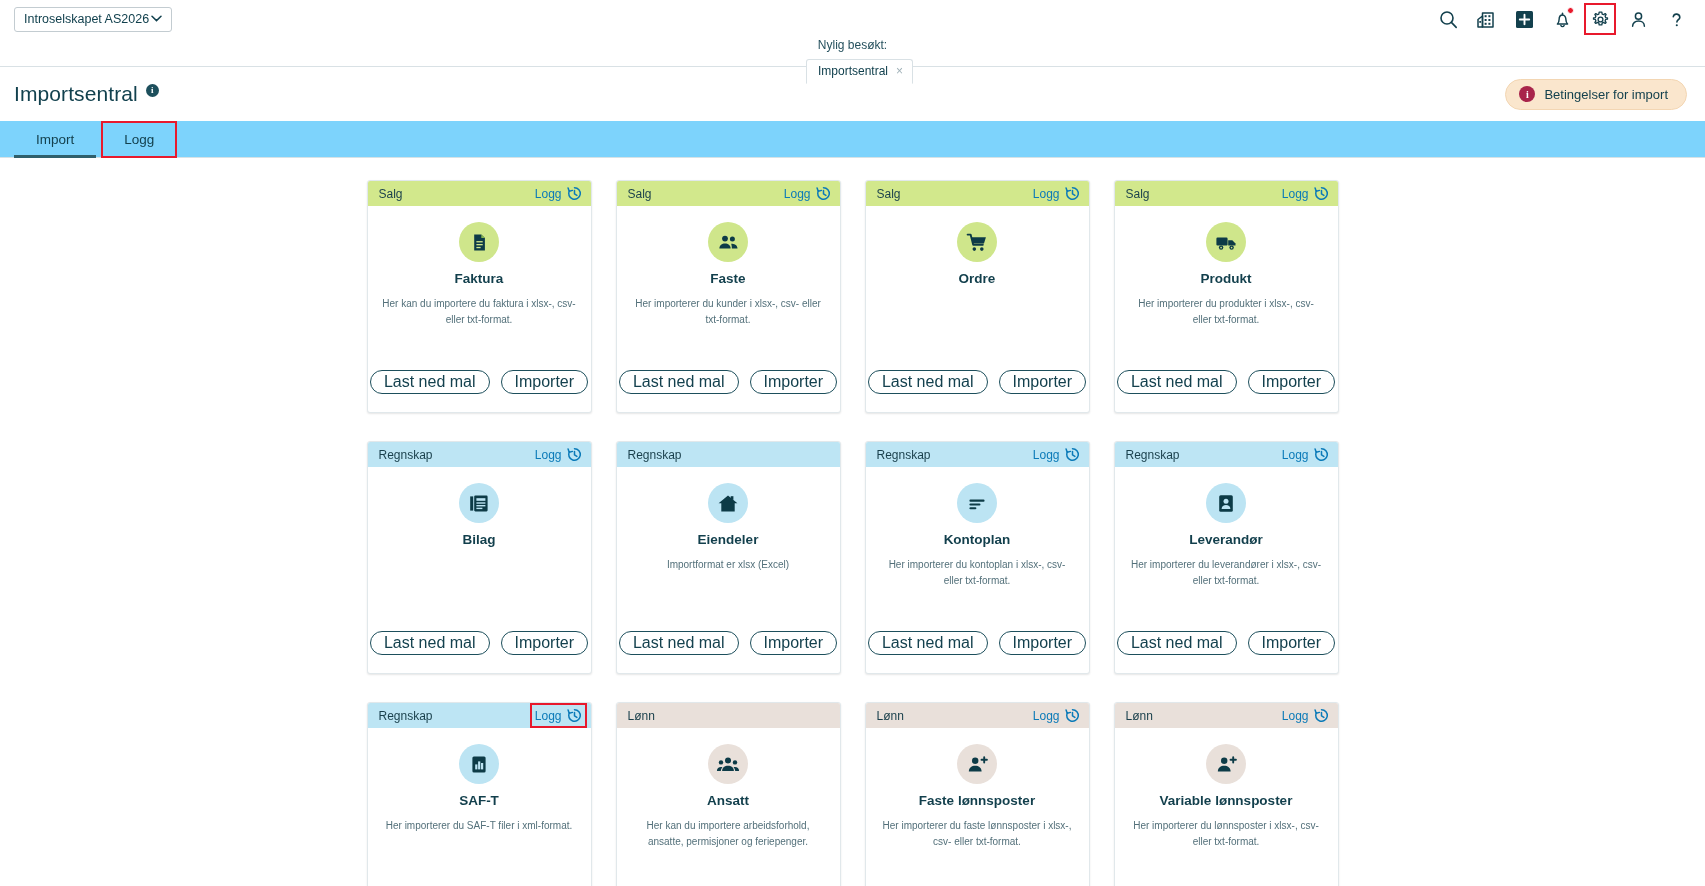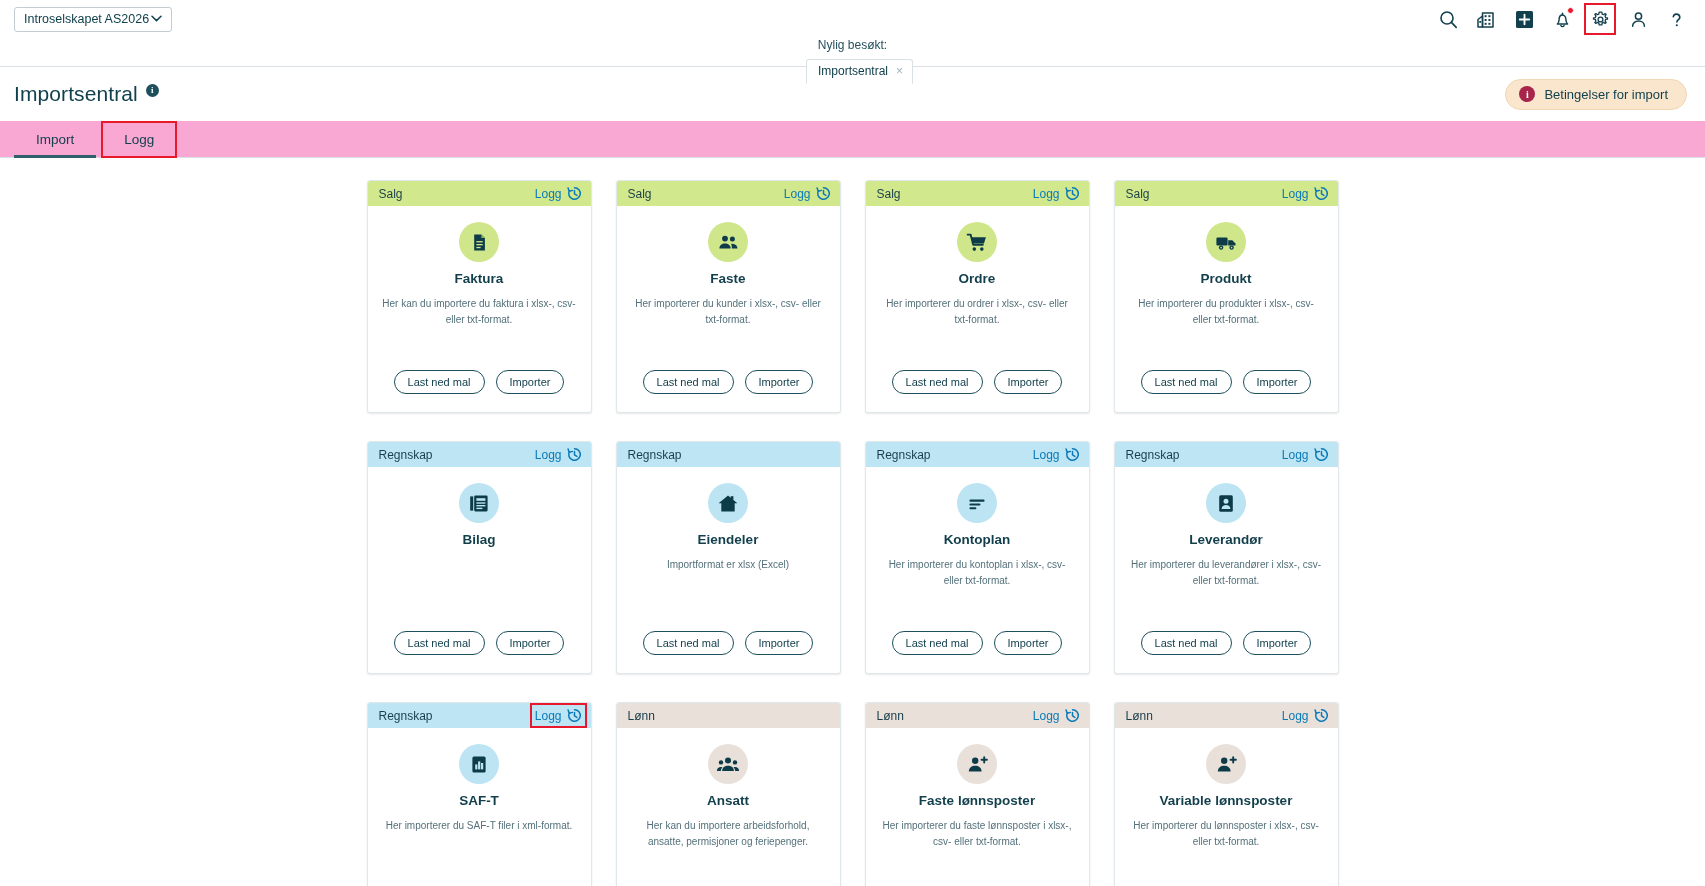--- a/index.html
+++ b/index.html
@@ -105,21 +105,21 @@
     background: #a8244b; color: #fff;
     display: flex; align-items: center; justify-content: center;
     font-size: 10px; font-weight: bold; font-family: "Liberation Serif", serif;
   }
 
   
   .tabstrip {
     height: 37px;
     display: flex; align-items: stretch;
     border-bottom: 1px solid #d6e2e6;
-    background: #f9a8d4;
+    background: #7dd3fc;
     padding-left: 14px;
   }
   .tab {
     display: flex; align-items: center; justify-content: center;
     padding: 0 22px;
     font-size: 13.5px; color: #14414e;
     cursor: pointer; position: relative;
   }
   .tab.active::after {
     content: ""; position: absolute; left: 0; right: 0; bottom: -1px;
@@ -200,21 +200,21 @@
     display: flex; justify-content: center; gap: 11px;
     padding: 0 0 18px 0;
   }
   .pill-btn {
     border: 1px solid #1d4f5c;
     background: #fff;
     color: #14414e;
     border-radius: 15px;
     height: 24px;
     padding: 0 13px;
-    font-size: 11px;
+    font-size: 16px;
     font-family: "Liberation Sans", sans-serif;
     cursor: pointer;
     display: flex; align-items: center; justify-content: center;
     white-space: nowrap;
   }
 </style>
 </head>
 <body>
 
 <div class="topbar">
@@ -401,21 +401,20 @@
         <div class="card-body">
           <div class="card-icon salg">
             <svg width="22" height="21" viewBox="0 0 22 21">
               <path d="M1.6 2.6 h3 l2.6 10.1 h9.6" fill="none" stroke="#0d3b47" stroke-width="1.9" stroke-linecap="round" stroke-linejoin="round"></path>
               <path d="M5.3 5.3 h14.6 l-1.9 6.1 h-11.1 Z" fill="#0d3b47"></path>
               <circle cx="8.3" cy="17.1" r="1.8" fill="#0d3b47"></circle>
               <circle cx="15.8" cy="17.1" r="1.8" fill="#0d3b47"></circle>
             </svg>
           </div>
           <div class="card-title">Ordre</div>
-          <div class="card-desc">Her importerer du ordrer i xlsx-, csv- eller txt-format.</div>
           <div class="card-actions">
             <button class="pill-btn">Last ned mal</button>
             <button class="pill-btn">Importer</button>
           </div>
         </div>
       </div>
       <div class="card">
         <div class="card-head salg">
           <span>Salg</span>
           <div class="logg-link">

